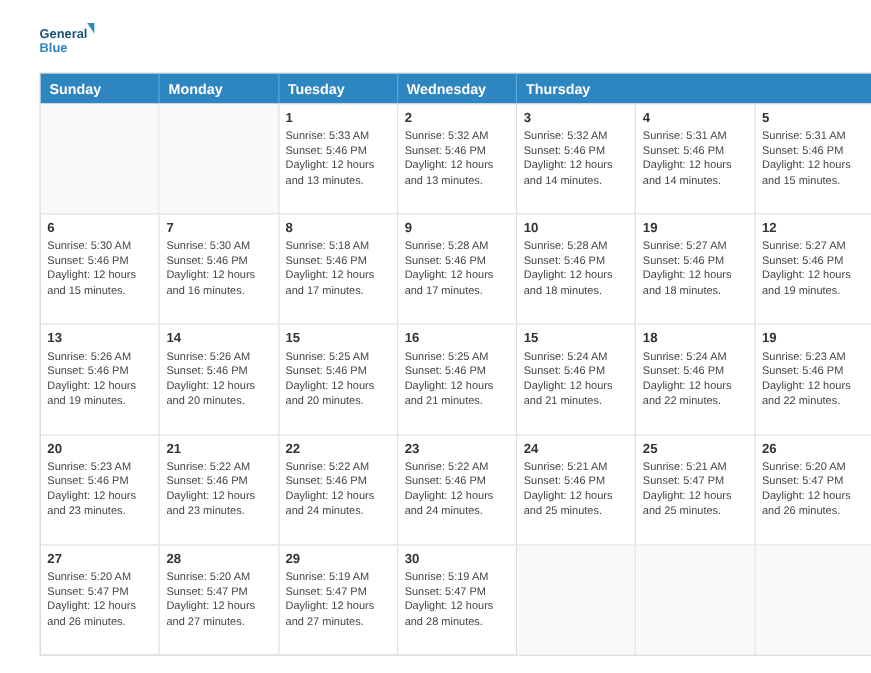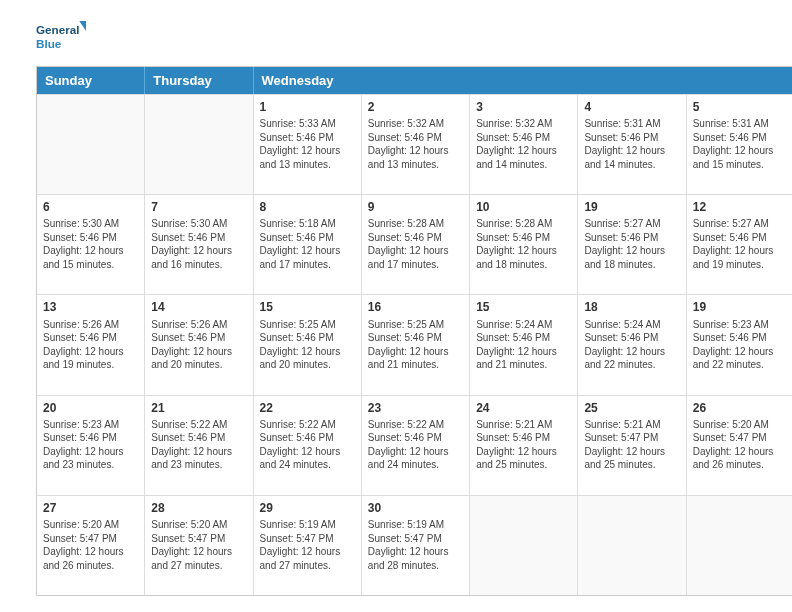--- a/index.html
+++ b/index.html
@@ -107,22 +107,24 @@
 </div>
     <div class="title-section">
       <h1></h1>
       <h2></h2>
     </div>
   </div>
 
   <div class="calendar">
     <div class="cal-header">
     <div class="cal-header-cell">Sunday</div>
+        <div class="cal-header-cell">Monday</div>
+        <div class="cal-header-cell">Tuesday</div>
+        <div class="cal-header-cell">Wednesday</div>
         <div class="cal-header-cell">Thursday</div>
-        <div class="cal-header-cell">Wednesday</div>
       </div>
     <div class="cal-body">
     <div class="cal-row">
           <div class="cal-cell empty"></div>
           <div class="cal-cell empty"></div>
           <div class="cal-cell">
             <div class="day-num">1</div>
             <div class="day-info" style="white-space: pre-line;">Sunrise: 5:33 AM
 Sunset: 5:46 PM
 Daylight: 12 hours and 13 minutes.</div>

